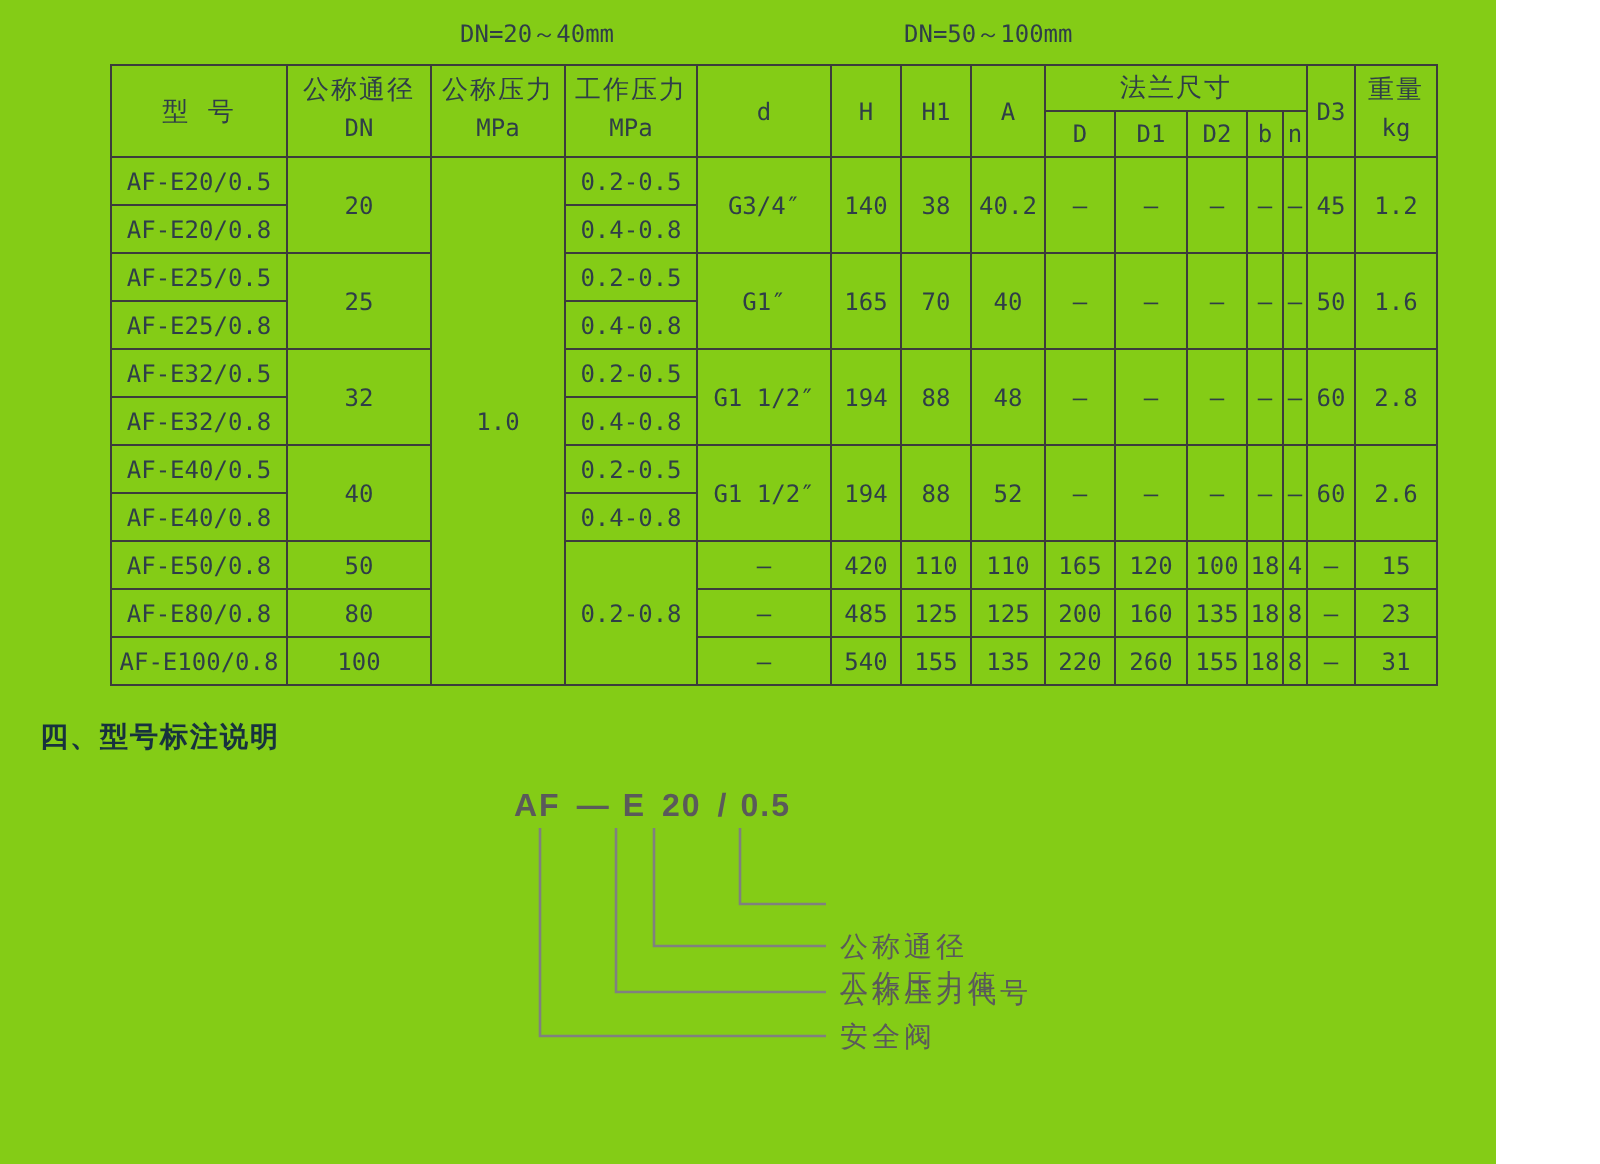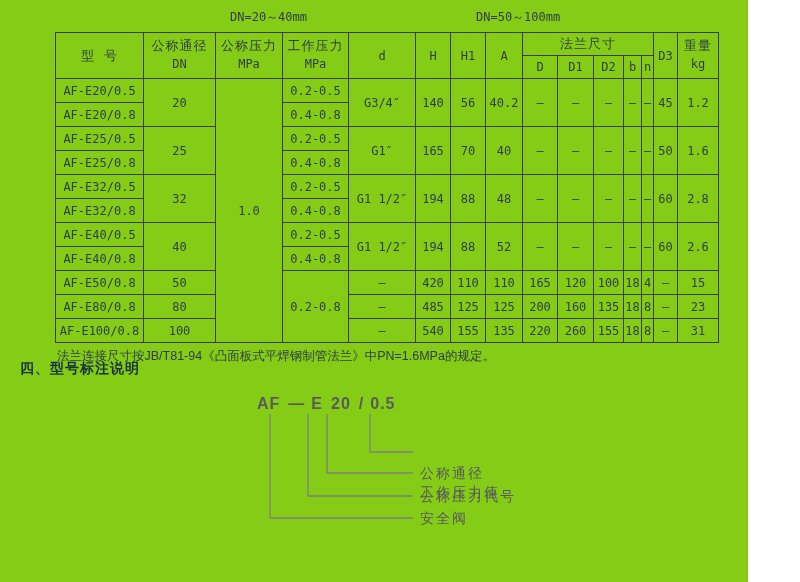--- a/index.html
+++ b/index.html
@@ -14,21 +14,21 @@
     color: #2f3e48;
   }
   .caption {
     position: absolute;
     font-family: "DejaVu Sans Mono", monospace;
     font-size: 12px;
     color: #2f3e48;
     white-space: nowrap;
   }
   #cap-small { left: 230px; top: 9px; }
-  #cap-large { left: 476px; top: 9px; }
+  #cap-large { left: 452px; top: 9px; }
 
   table.spec {
     position: absolute;
     left: 55px;
     top: 32px;
     width: 663px;
     border-collapse: collapse;
     table-layout: fixed;
     font-family: "DejaVu Sans Mono", monospace;
     font-size: 12px;
@@ -162,21 +162,21 @@
       </tr>
     </thead>
     <tbody>
       <tr>
         <td>AF-E20/0.5</td>
         <td rowspan="2">20</td>
         <td rowspan="11">1.0</td>
         <td>0.2-0.5</td>
         <td rowspan="2">G3/4″</td>
         <td rowspan="2">140</td>
-        <td rowspan="2">56</td>
+        <td rowspan="2">38</td>
         <td rowspan="2">40.2</td>
         <td rowspan="2">–</td>
         <td rowspan="2">–</td>
         <td rowspan="2">–</td>
         <td rowspan="2">–</td>
         <td rowspan="2">–</td>
         <td rowspan="2">45</td>
         <td rowspan="2">1.2</td>
       </tr>
       <tr>
@@ -285,21 +285,20 @@
         <td>260</td>
         <td>155</td>
         <td>18</td>
         <td>8</td>
         <td>–</td>
         <td>31</td>
       </tr>
     </tbody>
   </table>
 
-  <div class="footnote">法兰连接尺寸按JB/T81-94《凸面板式平焊钢制管法兰》中PN=1.6MPa的规定。</div>
 
   <div class="section-heading">四、型号标注说明</div>
 
   <div class="model-code">
     <span>AF</span>
     <span class="mc-gap-a">—</span>
     <span class="mc-gap-b">E</span>
     <span class="mc-gap-a">20</span>
     <span class="mc-gap-a">/</span>
     <span class="mc-gap-b">0.5</span>

